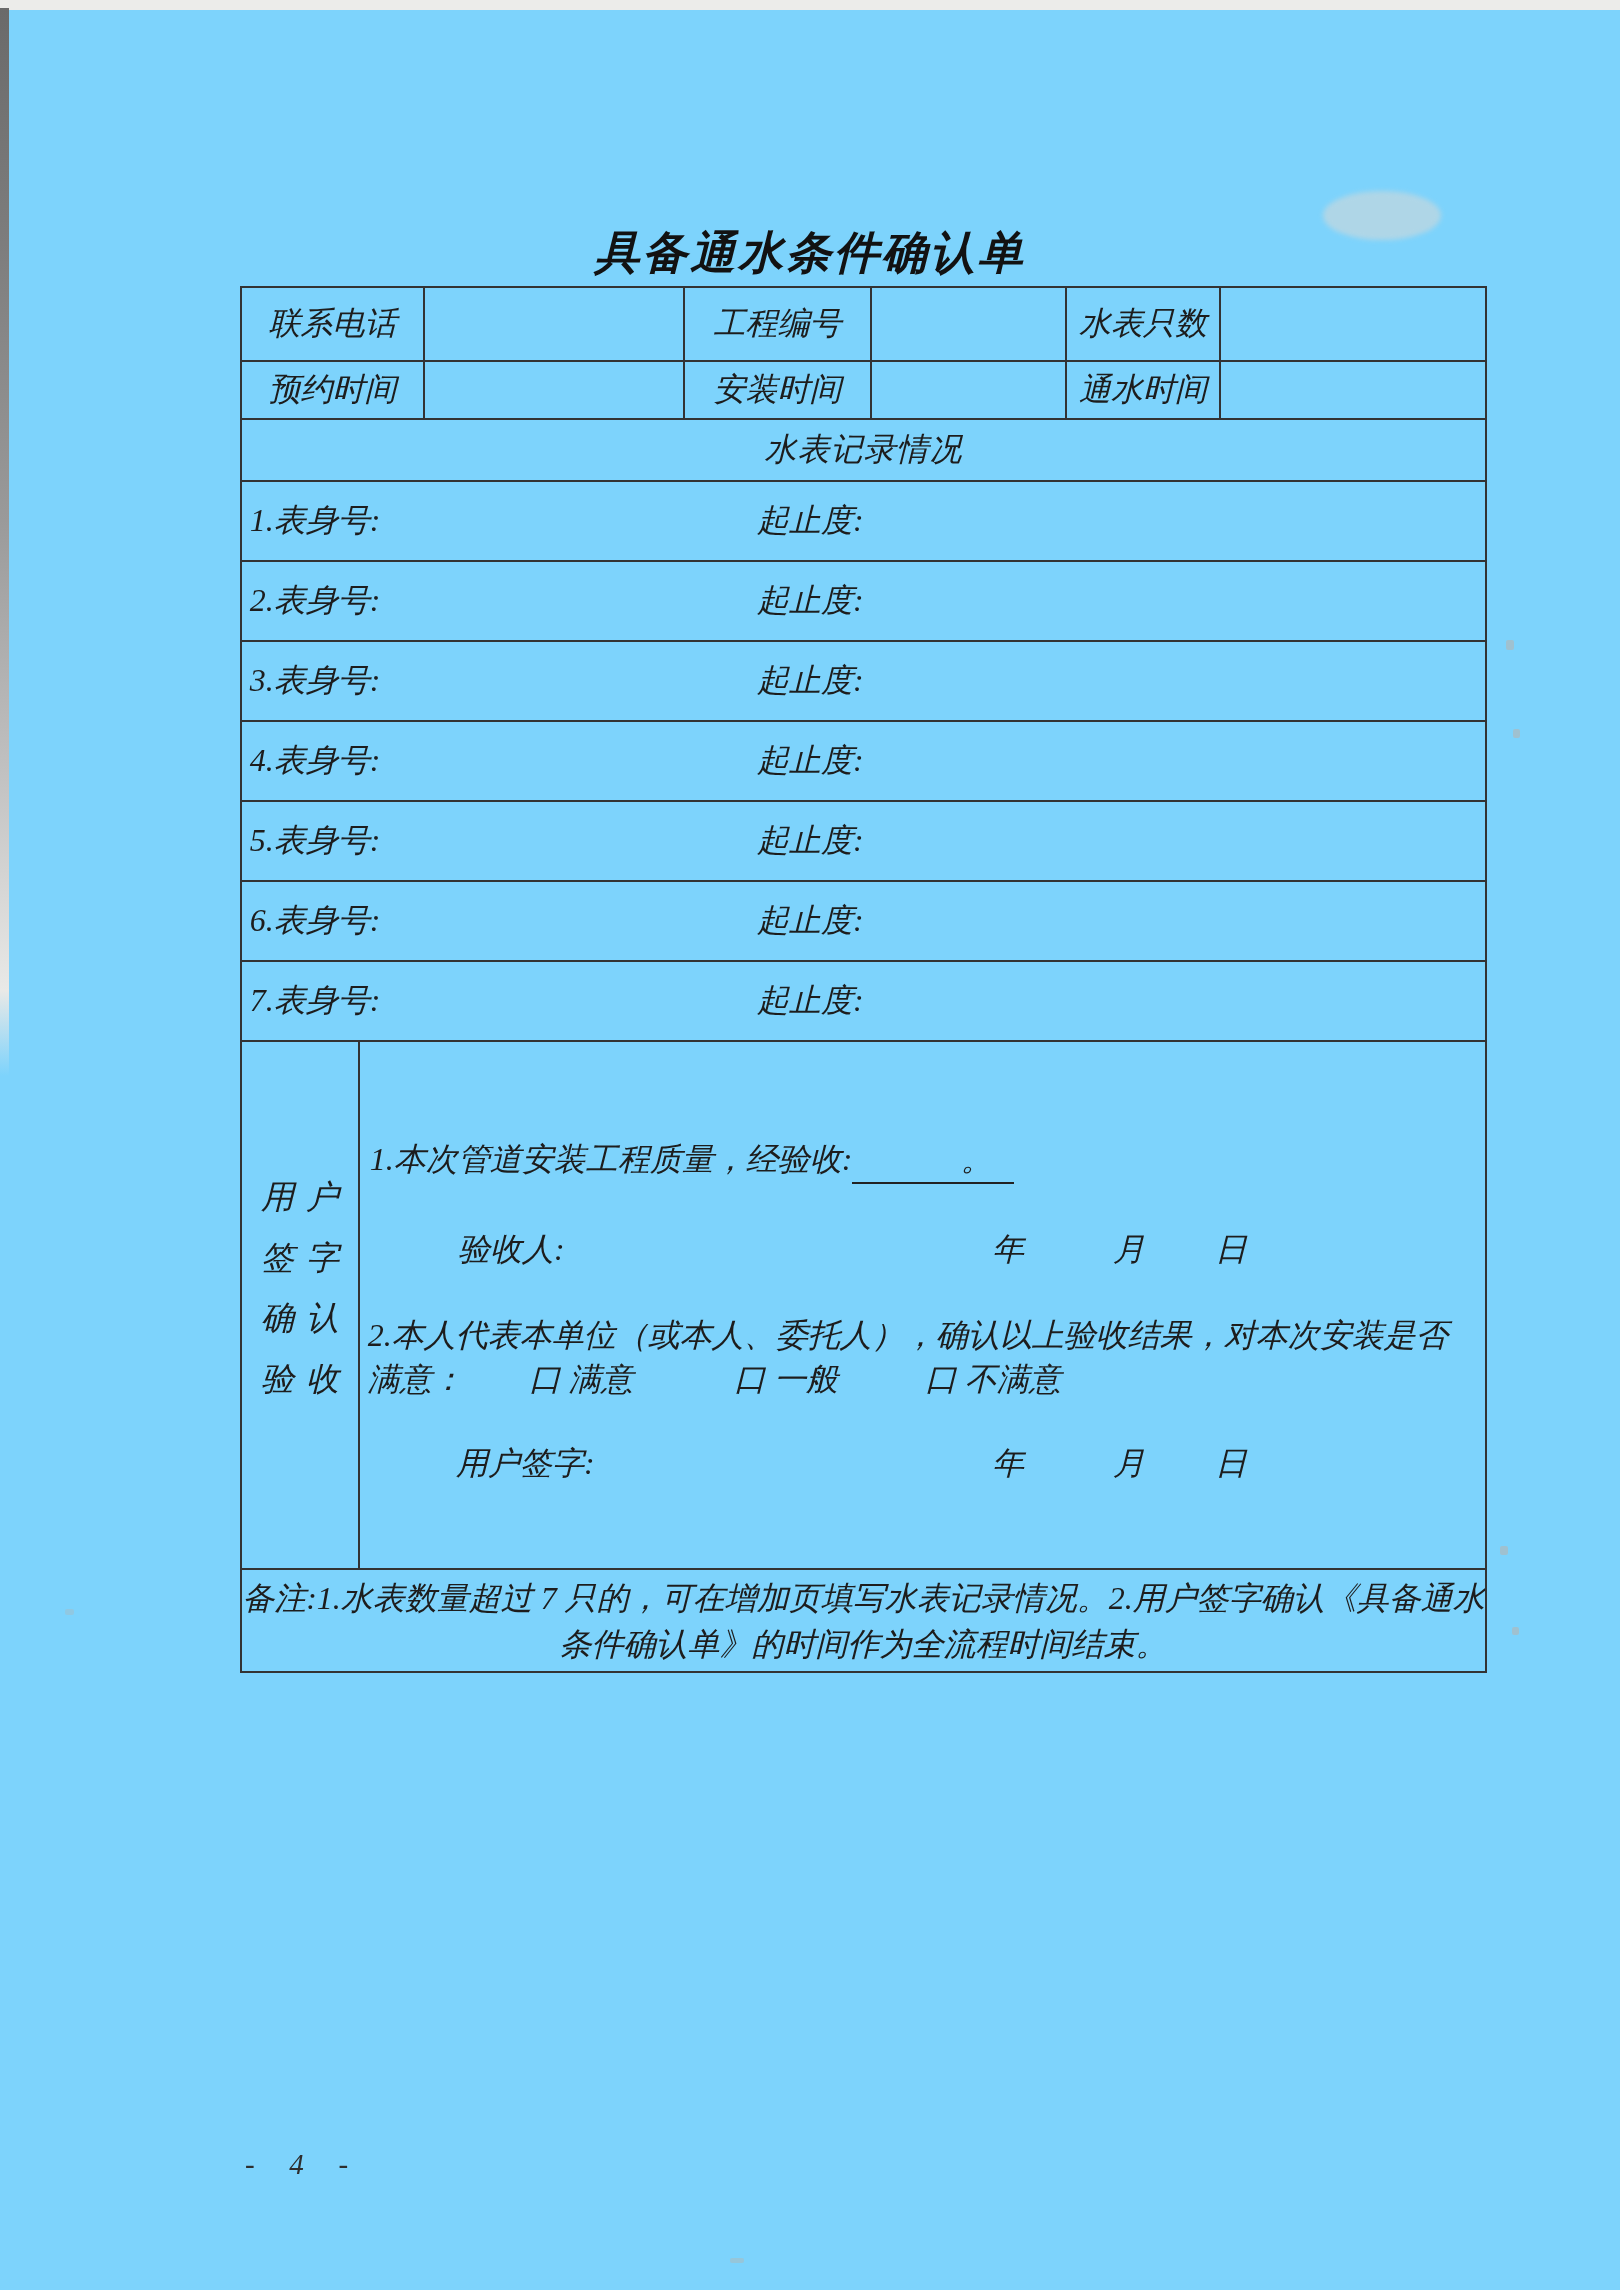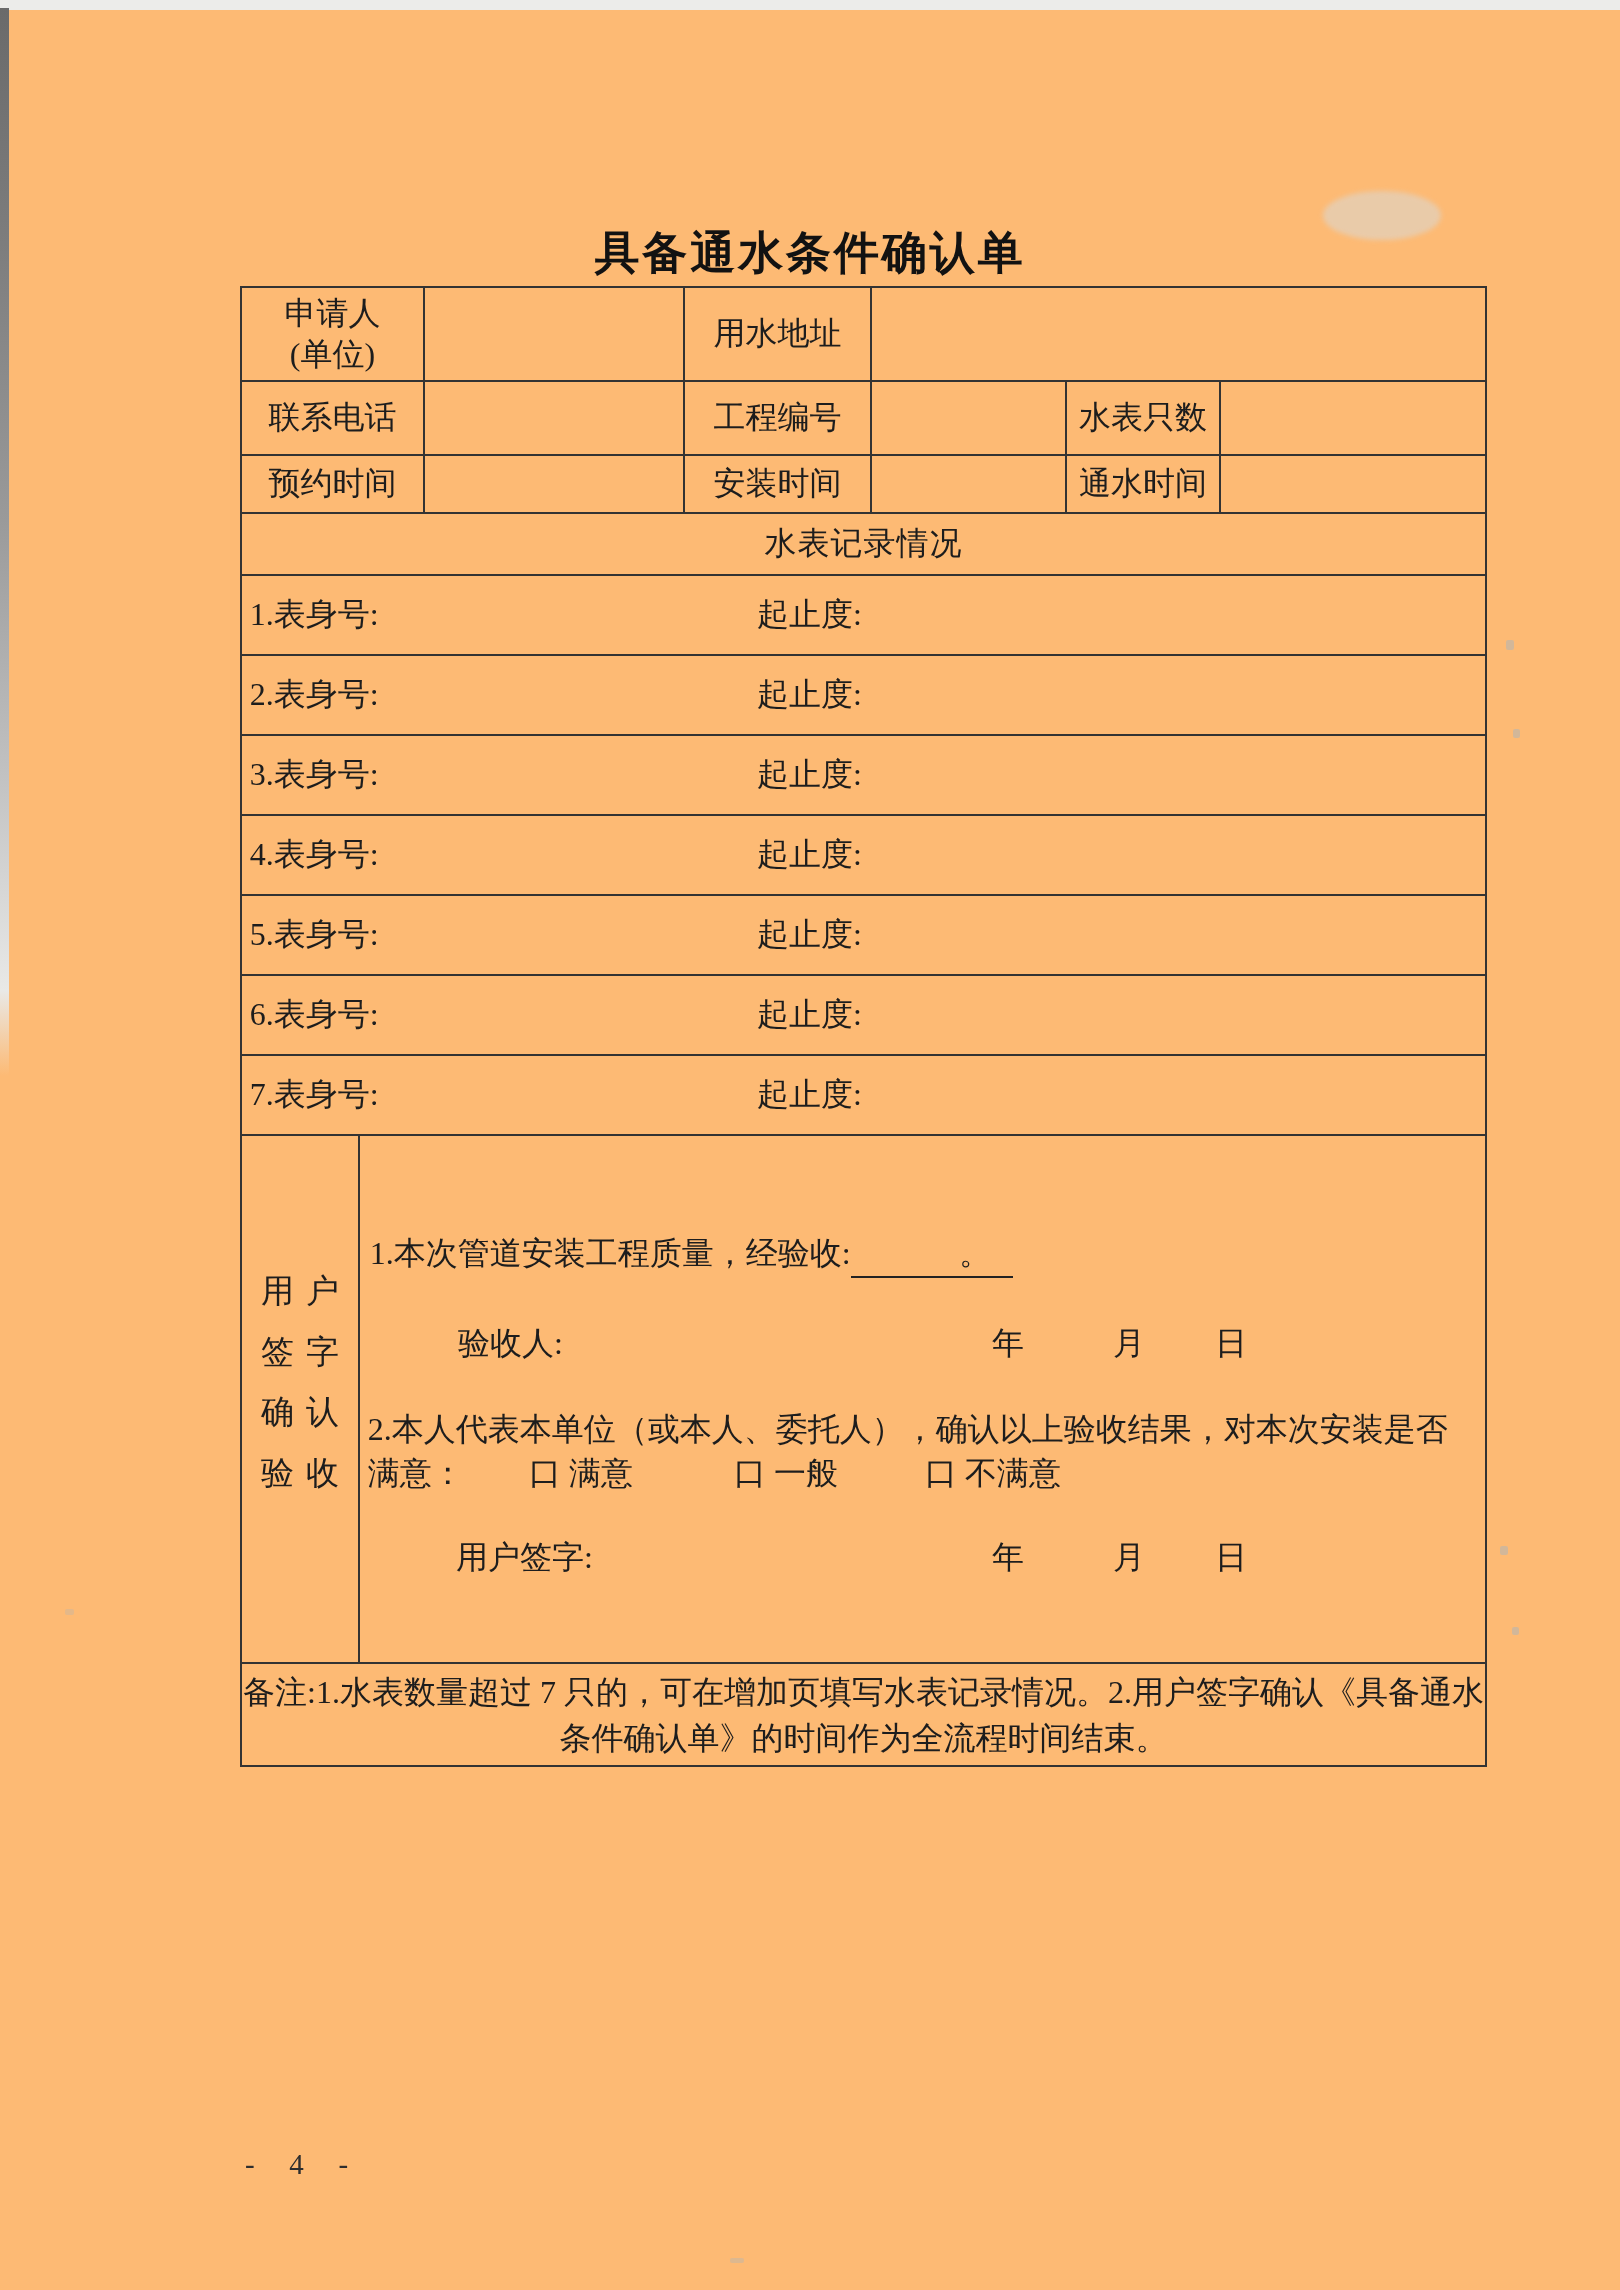--- a/index.html
+++ b/index.html
@@ -1,18 +1,18 @@
 <!DOCTYPE html>
 <html><head>
 <meta charset="utf-8">
 <style>
   * { margin:0; padding:0; box-sizing:border-box; }
   html,body { background:#ffffff; }
   body { font-family:"Liberation Serif","DejaVu Serif",serif; }
-  .page { position:relative; width:1620px; height:2291px; background:#fdba74; color:#1d1d1d; overflow:hidden; }
+  .page { position:relative; width:1620px; height:2291px; background:#7dd3fc; color:#1d1d1d; overflow:hidden;font-style:italic; }
 
   
   .top-strip { position:absolute; left:0; top:0; width:1620px; height:9.8px; background:#ececea; }
   .edge-strip { position:absolute; left:0; top:7.8px; width:8.8px; height:1068px;
     background:linear-gradient(180deg,#6a6a6a 0%,#7d7d7d 22%,#9a9a9a 48%,#c2c2c2 72%,#e9e9e7 92%,rgba(255,255,255,0) 100%); }
   .smudge { position:absolute; background:#d9d9d6; border-radius:50%; filter:blur(2.9px); opacity:.55; }
   .speck { position:absolute; background:#b5b5b2; border-radius:2px; opacity:.6; }
 
   .doc-title { position:absolute; top:223px; left:0; width:1620px; text-align:center;
     font-size:45px; font-weight:bold; letter-spacing:2.9px; color:#121212; }
@@ -70,29 +70,20 @@
     <colgroup>
       <col style="width:183px">
         <col style="width:260px">
         <col style="width:187px">
       <col style="width:195px">
         <col style="width:154px">
         <col style="width:266px">
     </colgroup>
 
     <tbody>
-        <tr>
-      <td class="h1 label-2line">
-        <div>申请人</div>
-        <div>(单位)</div>
-      </td>
-      <td class="h1"></td>
-      <td class="h1">用水地址</td>
-      <td class="h1" colspan="3"></td>
-    </tr>
 
     <tr>
       <td class="h2">联系电话</td>
       <td class="h2"></td>
       <td class="h2">工程编号</td>
       <td class="h2"></td>
       <td class="h2">水表只数</td>
       <td class="h2"></td>
     </tr>
 

